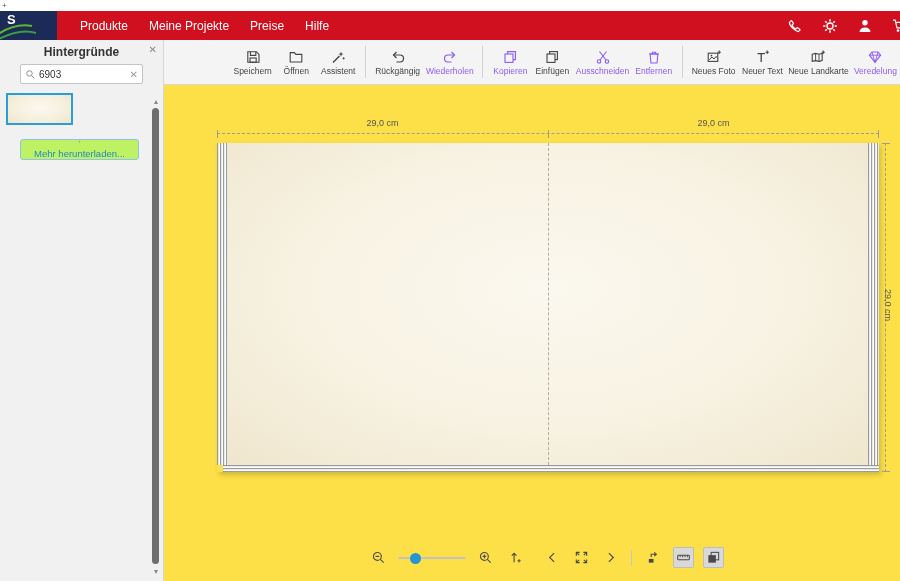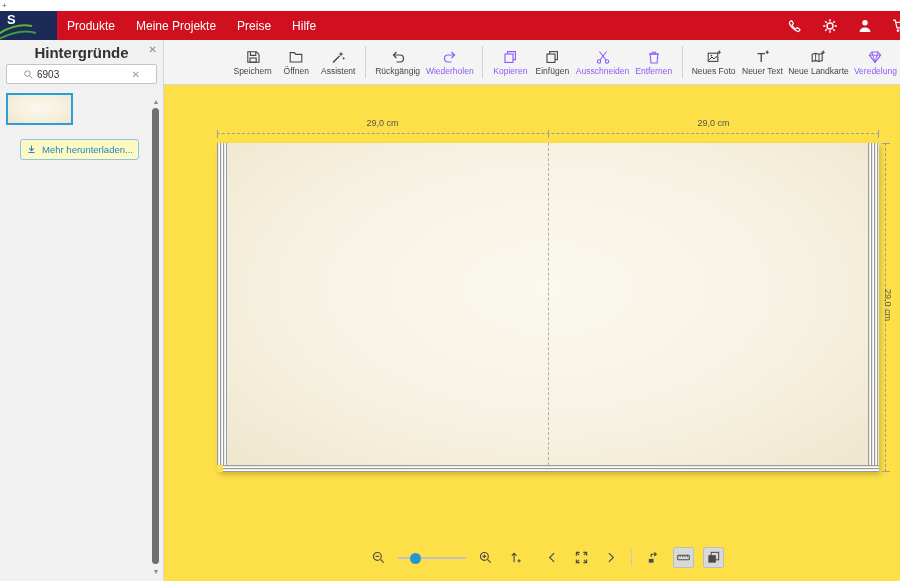--- a/index.html
+++ b/index.html
@@ -5,40 +5,40 @@
   * { margin:0; padding:0; box-sizing:border-box; }
   html,body { width:900px; height:581px; overflow:hidden; font-family:"Liberation Sans", sans-serif; background:#e1e1e1; }
 
   
   .titlebar { height:11px; background:#ffffff; display:flex; align-items:center; font-size:8.5px; color:#222; padding-left:2px; gap:3px; }
   .titlebar .app-glyph { color:#555; font-size:8px; line-height:8px; }
 
   
   .menubar { height:29px; background:#d0101f; display:flex; align-items:center; position:relative; overflow:hidden; }
   .logo { width:57px; height:29px; flex:0 0 auto; }
-  .menu-items { display:flex; gap:21px; margin-left:10px; }
+  .menu-items { display:flex; gap:21px; margin-left:23px; }
   .menu-item { color:#ffffff; font-size:12px; cursor:pointer; }
   .menu-icons { margin-left:auto; display:flex; gap:19px; align-items:center; margin-right:-8px; }
   .menu-icons svg { display:block; }
 
   
   .main { display:flex; height:541px; }
 
   
   .sidebar { width:164px; background:#f1f1f1; border-right:1px solid #d6d6d6; position:relative; flex:0 0 auto; }
   .sb-header { height:24px; position:relative; display:flex; align-items:center; justify-content:center; }
-  .sb-title { font-size:15px; font-weight:bold; color:#333; }
+  .sb-title { font-size:12px; font-weight:bold; color:#333; }
   .sb-close { position:absolute; right:6px; top:4px; color:#8a8a8a; font-size:10px; cursor:pointer; }
-  .searchbox { margin:0 6px; height:20px; background:#fff; border:1px solid #c4c4c4; border-radius:2px; display:flex; align-items:center; padding:0 16px; gap:3px; }
+  .searchbox { margin:0 20px; height:20px; background:#fff; border:1px solid #c4c4c4; border-radius:2px; display:flex; align-items:center; padding:0 4px; gap:3px; }
   .searchbox input { border:none; outline:none; flex:1; font-size:10px; color:#333; min-width:0; font-family:"Liberation Sans",sans-serif; background:transparent; }
   .searchbox .clear-x { color:#9a9a9a; font-size:10px; cursor:pointer; }
   .filterbox { margin:5px 6px 0 6px; height:20px; background:#fff; border:1px solid #c4c4c4; border-radius:2px; display:flex; align-items:center; padding:0 5px; cursor:pointer; }
   .filterbox .sel { flex:1; font-size:10px; color:#333; }
   .thumb { margin:9px 0 0 6px; width:67px; height:32px; border:2px solid #2b9ed9; background:radial-gradient(ellipse at 50% 45%, #fbf8ef 0%, #f5efdc 60%, #eee4c9 100%); cursor:pointer; }
-  .dl-btn { margin:14px 0 0 20px; width:119px; height:21px; background:#fef9c3; border:1px solid #8cc4e6; border-radius:3px; color:#1f87c6; font-size:9.5px; display:flex; align-items:center; justify-content:center; gap:5px; cursor:pointer; }
+  .dl-btn { margin:14px 0 0 20px; width:119px; height:21px; background:#bef264; border:1px solid #8cc4e6; border-radius:3px; color:#1f87c6; font-size:9.5px; display:flex; align-items:center; justify-content:center; gap:5px; cursor:pointer;flex-direction:column; }
   .sb-scroll { position:absolute; right:2px; top:58px; width:10px; height:478px; }
   .sb-scroll .arr { position:absolute; left:0; width:10px; height:8px; color:#8a8a8a; text-align:center; font-size:7px; line-height:7px; cursor:pointer; }
   .sb-scroll .arr.up { top:0; }
   .sb-scroll .arr.down { bottom:0; }
   .sb-scroll .thumb-bar { position:absolute; left:1px; top:10px; bottom:12px; width:7px; background:#6f6f6f; border-radius:4px; cursor:grab; }
 
   
   .content { flex:1; display:flex; flex-direction:column; min-width:0; }
 
   

